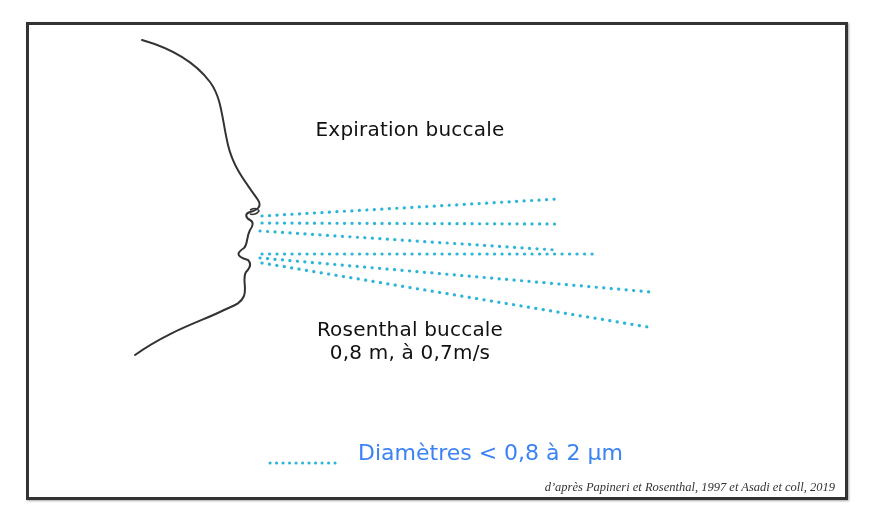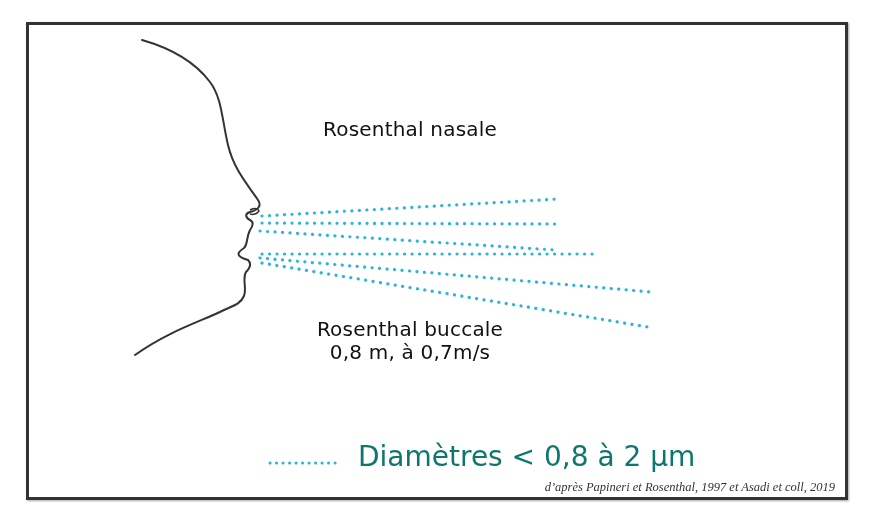--- a/index.html
+++ b/index.html
@@ -12,21 +12,21 @@
     svg.art { position: absolute; left: 0; top: 0; }
     .label {
       position: absolute; text-align: center; color: #111111;
       font-family: "DejaVu Sans", sans-serif; font-size: 20px; line-height: 23px;
       letter-spacing: 0.2px;
     }
     .label div { white-space: nowrap; }
     .nasal { left: 270px; top: 118px; width: 280px; }
     .buccal { left: 270px; top: 318px; width: 280px; }
     .legend-text {
-      position: absolute; left: 358px; top: 440px; font-size: 28px; color: #0f766e;
+      position: absolute; left: 358px; top: 440px; font-size: 22px; color: #3b82f6;
       font-family: "DejaVu Sans", sans-serif; white-space: nowrap;
     }
     .source {
       position: absolute; right: 40px; top: 480px; font-size: 12.5px; font-style: italic;
       color: #333333; font-family: Liberation Serif, serif; white-space: nowrap;
     }
   </style>
 </head>
 <body>
 
@@ -54,21 +54,21 @@
   <g stroke="#2bb5d8" stroke-width="3.2" stroke-linecap="round" stroke-dasharray="0.1 7.4" fill="none">
     <line x1="262" y1="254" x2="598" y2="254"></line>
     <line x1="260" y1="258" x2="651" y2="292"></line>
     <line x1="262" y1="263" x2="648" y2="327"></line>
   </g>
 
   <line x1="270" y1="463" x2="340" y2="463" stroke="#2bb5d8" stroke-width="3" stroke-linecap="round" stroke-dasharray="0.1 6.4"></line>
 </svg>
 
 <div class="label nasal">
-  <div>Rosenthal nasale</div>
+  <div>Expiration buccale</div>
 </div>
 
 <div class="label buccal">
   <div>Rosenthal buccale</div>
   <div>0,8 m, à 0,7m/s</div>
 </div>
 
 <div class="legend-text">Diamètres &lt; 0,8 à 2 µm</div>
 
 <div class="source">d’après Papineri et Rosenthal, 1997 et Asadi et coll, 2019</div>

